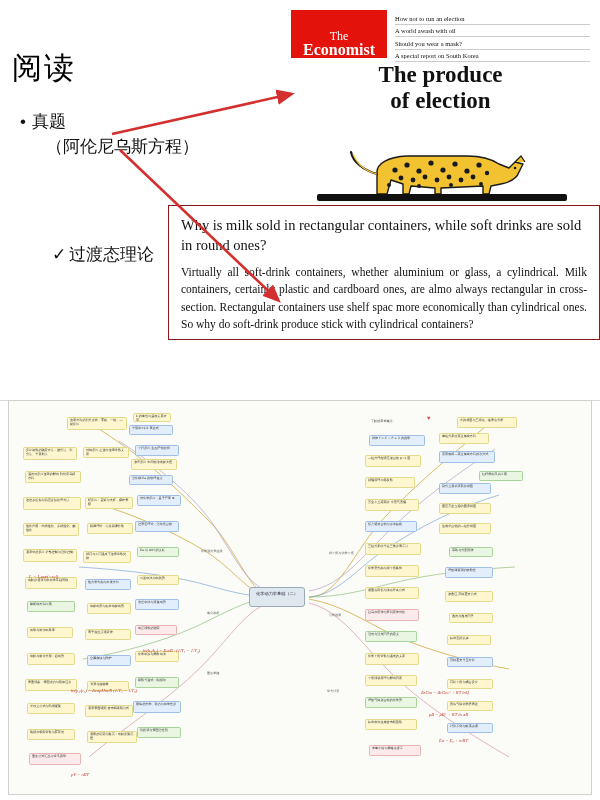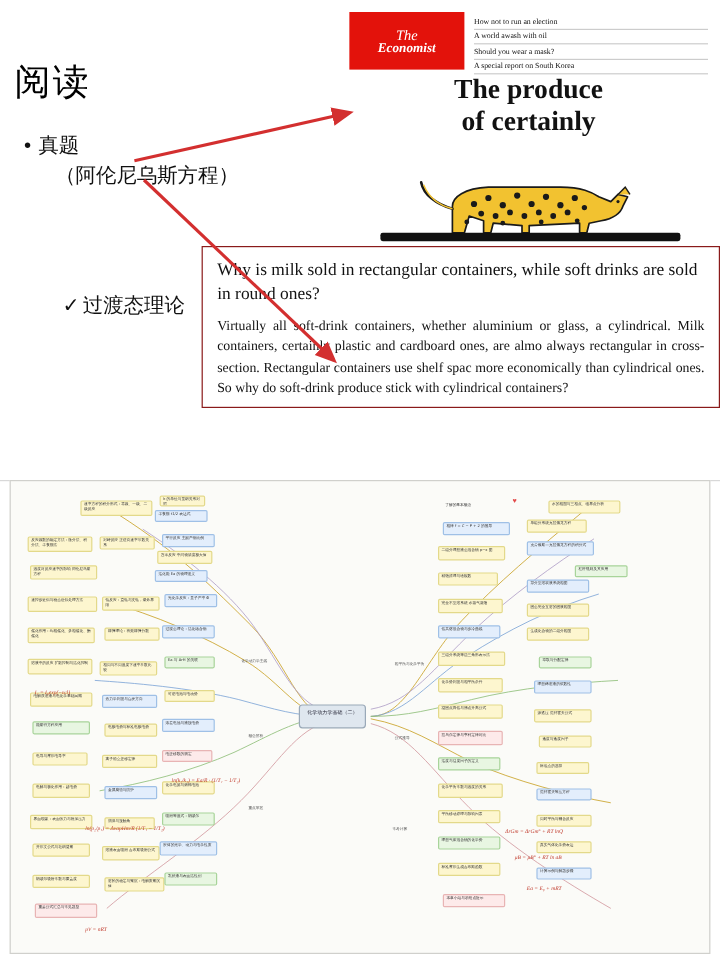--- a/index.html
+++ b/index.html
@@ -94,31 +94,30 @@
     height: 48px;
     display: flex;
   }
   #econ-logo {
     width: 96px;
     height: 48px;
     background: #e3120b;
     color: #ffffff;
     display: flex;
     flex-direction: column;
-    justify-content: center;
+    justify-content: flex-end;
     align-items: center;
     font-family: "Liberation Serif", serif;
     line-height: 1.0;
-    font-style: italic;
   }
   #econ-logo .the {
     font-size: 12px;
   }
   #econ-logo .economist {
-    font-size: 11px;
+    font-size: 16px;
     font-weight: bold;
   }
   #econ-headlines {
     flex: 1;
     padding-left: 8px;
     padding-top: 2px;
     font-size: 6.5px;
     font-family: "Liberation Serif", serif;
     color: #111;
   }
@@ -290,21 +289,21 @@
       </div>
       <div id="econ-headlines">
         <span class="hl">How not to run an election</span>
         <span class="hl">A world awash with oil</span>
         <span class="hl">Should you wear a mask?</span>
         <span class="hl">A special report on South Korea</span>
       </div>
     </div>
     <div id="econ-title">
       <div>The produce</div>
-      <div>of certainly</div>
+      <div>of election</div>
     </div>
     <div id="econ-art">
       <svg width="299" height="77" viewBox="0 0 299 77">
 
         <g>
           <path d="M86,66 L86,44 C86,36 96,29 116,28 L176,28 C194,28 202,32 208,36 L218,40 L224,34 L232,36 L228,44 C226,50 220,54 210,56 L200,58 L198,66 L192,66 L192,58 L150,60 L150,66 L144,66 L144,60 L120,58 L118,66 L112,66 L112,56 L100,52 L96,66 Z" fill="#f2c230" stroke="#1a1a1a" stroke-width="1.4" stroke-linejoin="round"></path>
 
           <path d="M86,46 C72,42 62,34 60,24" fill="none" stroke="#1a1a1a" stroke-width="2.2" stroke-linecap="round"></path>
           <path d="M86,46 C74,43 66,36 62,26" fill="none" stroke="#f2c230" stroke-width="1.2"></path>
 

